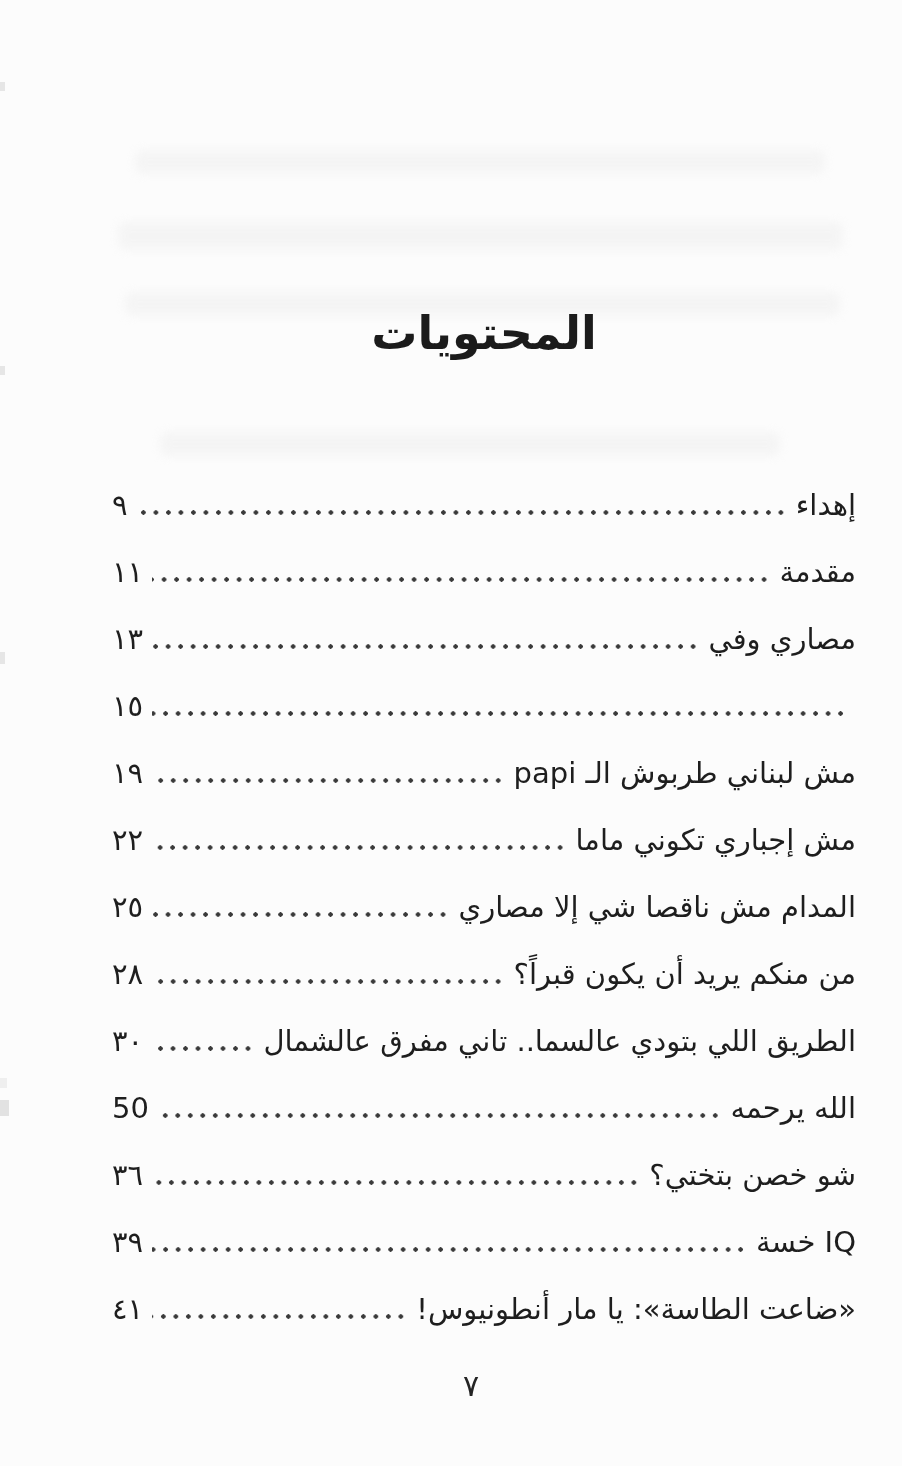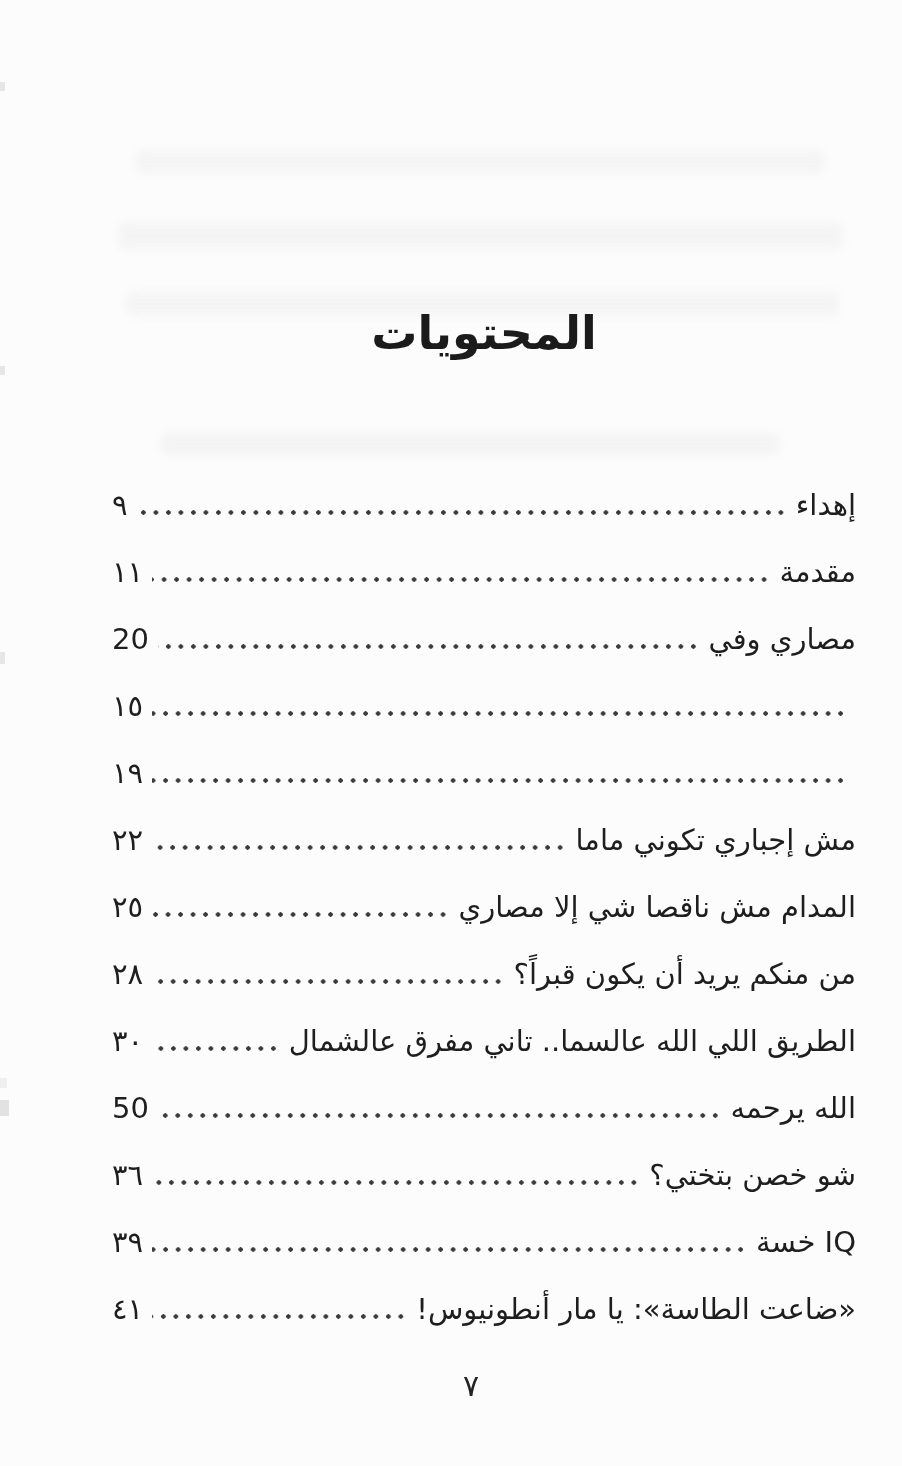--- a/index.html
+++ b/index.html
@@ -105,29 +105,30 @@
 
     <div class="toc-row">
       <span class="t">مقدمة</span>
       <span class="leader"></span>
       <span class="p">١١</span>
     </div>
 
     <div class="toc-row">
       <span class="t">مصاري وفي</span>
       <span class="leader"></span>
-      <span class="p">20</span>
+      <span class="p">١٣</span>
     </div>
 
     <div class="toc-row">
       <span class="leader"></span>
       <span class="p">١٥</span>
     </div>
 
     <div class="toc-row">
+      <span class="t">مش لبناني طربوش الـ papi</span>
       <span class="leader"></span>
       <span class="p">١٩</span>
     </div>
 
     <div class="toc-row">
       <span class="t">مش إجباري تكوني ماما</span>
       <span class="leader"></span>
       <span class="p">٢٢</span>
     </div>
 
@@ -137,21 +138,21 @@
       <span class="p">٢٥</span>
     </div>
 
     <div class="toc-row">
       <span class="t">من منكم يريد أن يكون قبراً؟</span>
       <span class="leader"></span>
       <span class="p">٢٨</span>
     </div>
 
     <div class="toc-row">
-      <span class="t">الطريق اللي الله عالسما.. تاني مفرق عالشمال</span>
+      <span class="t">الطريق اللي بتودي عالسما.. تاني مفرق عالشمال</span>
       <span class="leader"></span>
       <span class="p">٣٠</span>
     </div>
 
     <div class="toc-row">
       <span class="t">الله يرحمه</span>
       <span class="leader"></span>
       <span class="p">50</span>
     </div>
 

